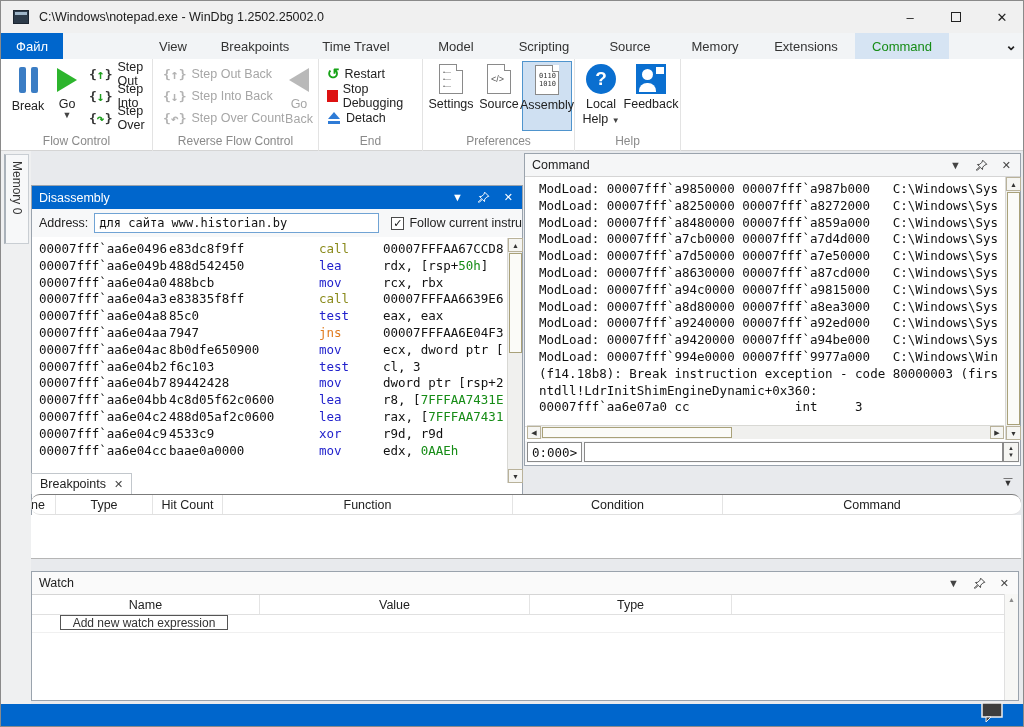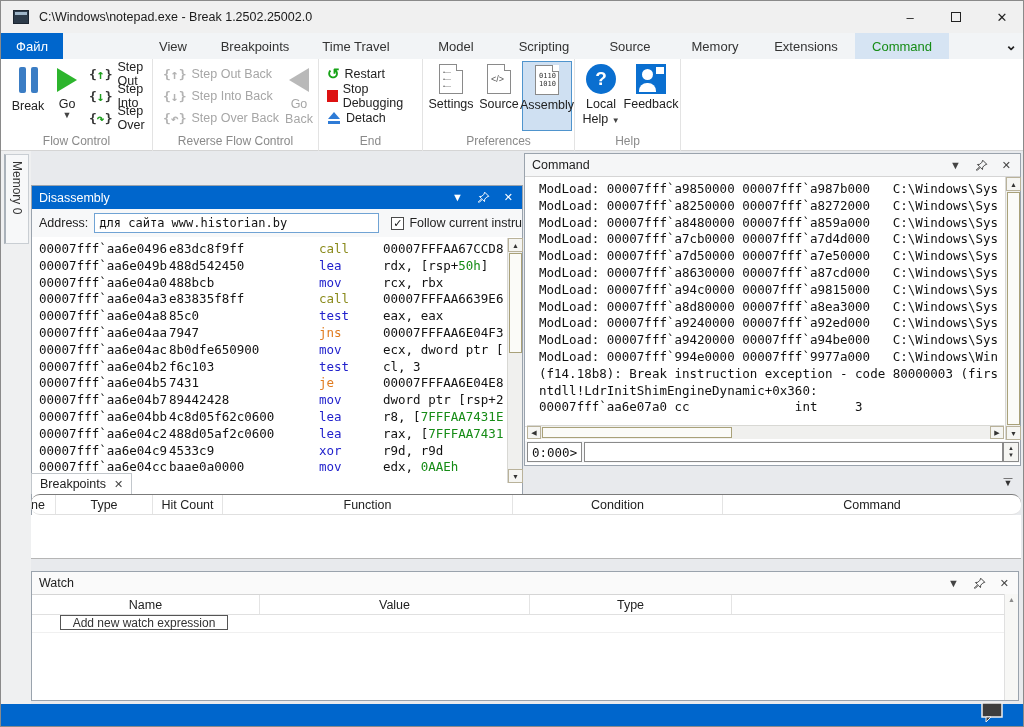--- a/index.html
+++ b/index.html
@@ -124,21 +124,21 @@
   .statusbar { position:absolute; left:0; top:703px; width:1024px; height:24px; background:#0066cc; }
   .bubble { position:absolute; right:20px; top:-4px; }
 </style>
 </head>
 <body>
 
 <div id="app">
 
   <div class="titlebar">
     <div class="app-ico"></div>
-    <div class="title-text">C:\Windows\notepad.exe  - Break 1.2502.25002.0</div>
+    <div class="title-text">C:\Windows\notepad.exe  - WinDbg 1.2502.25002.0</div>
     <div class="wincontrols">
       <div class="wc">–</div>
       <div class="wc">
           <span class="maxbox"></span>
         </div>
       <div class="wc">✕</div>
     </div>
   </div>
 
   <div class="tabbar">
@@ -190,21 +190,21 @@
       <div class="smallrow disabled" style="left:10px;top:5px">
         <span class="brace-ico">{<b>↑</b>}</span>
           <span>Step Out Back</span>
       </div>
       <div class="smallrow disabled" style="left:10px;top:27px">
         <span class="brace-ico">{<b>↓</b>}</span>
           <span>Step Into Back</span>
       </div>
       <div class="smallrow disabled" style="left:10px;top:49px">
         <span class="brace-ico">{<b>↶</b>}</span>
-          <span>Step Over Back</span>
+          <span>Step Over Count</span>
       </div>
       <div class="bigbtn" style="left:128px;width:36px;color:#a6a6a6">
         <span class="play-ico gray"></span>
         <span class="twoline"><span>Go</span><br><span>Back</span></span>
       </div>
       <div class="glabel">Reverse Flow Control</div>
     </div>
 
     <div class="rgroup" style="left:318px;width:104px">
       <div class="smallrow" style="left:8px;top:5px">
@@ -283,21 +283,20 @@
     </div>
     <div class="dcontent">
       <div class="drow"><span class="da">00007fff`aa6e0496</span><span class="db">e83dc8f9ff</span><span class="dm" style="color: rgb(138, 138, 26);">call</span><span class="do"><span>00007FFFAA67CCD8</span><span class="hl"></span><span></span></span></div>
       <div class="drow"><span class="da">00007fff`aa6e049b</span><span class="db">488d542450</span><span class="dm" style="color: rgb(34, 34, 204);">lea</span><span class="do"><span>rdx, [rsp+</span><span class="hl">50h</span><span>]</span></span></div>
       <div class="drow"><span class="da">00007fff`aa6e04a0</span><span class="db">488bcb</span><span class="dm" style="color: rgb(34, 34, 204);">mov</span><span class="do"><span>rcx, rbx</span><span class="hl"></span><span></span></span></div>
       <div class="drow"><span class="da">00007fff`aa6e04a3</span><span class="db">e83835f8ff</span><span class="dm" style="color: rgb(138, 138, 26);">call</span><span class="do"><span>00007FFFAA6639E6</span><span class="hl"></span><span></span></span></div>
       <div class="drow"><span class="da">00007fff`aa6e04a8</span><span class="db">85c0</span><span class="dm" style="color: rgb(34, 34, 204);">test</span><span class="do"><span>eax, eax</span><span class="hl"></span><span></span></span></div>
       <div class="drow"><span class="da">00007fff`aa6e04aa</span><span class="db">7947</span><span class="dm" style="color: rgb(224, 123, 31);">jns</span><span class="do"><span>00007FFFAA6E04F3</span><span class="hl"></span><span></span></span></div>
       <div class="drow"><span class="da">00007fff`aa6e04ac</span><span class="db">8b0dfe650900</span><span class="dm" style="color: rgb(34, 34, 204);">mov</span><span class="do"><span>ecx, dword ptr [</span><span class="hl"></span><span></span></span></div>
       <div class="drow"><span class="da">00007fff`aa6e04b2</span><span class="db">f6c103</span><span class="dm" style="color: rgb(34, 34, 204);">test</span><span class="do"><span>cl, 3</span><span class="hl"></span><span></span></span></div>
-      <div class="drow"><span class="da">00007fff`aa6e04b5</span><span class="db">7431</span><span class="dm" style="color: rgb(224, 123, 31);">je</span><span class="do"><span>00007FFFAA6E04E8</span><span class="hl"></span><span></span></span></div>
       <div class="drow"><span class="da">00007fff`aa6e04b7</span><span class="db">89442428</span><span class="dm" style="color: rgb(34, 34, 204);">mov</span><span class="do"><span>dword ptr [rsp+2</span><span class="hl"></span><span></span></span></div>
       <div class="drow"><span class="da">00007fff`aa6e04bb</span><span class="db">4c8d05f62c0600</span><span class="dm" style="color: rgb(34, 34, 204);">lea</span><span class="do"><span>r8, [</span><span class="hl">7FFFAA7431E</span><span></span></span></div>
       <div class="drow"><span class="da">00007fff`aa6e04c2</span><span class="db">488d05af2c0600</span><span class="dm" style="color: rgb(34, 34, 204);">lea</span><span class="do"><span>rax, [</span><span class="hl">7FFFAA7431</span><span></span></span></div>
       <div class="drow"><span class="da">00007fff`aa6e04c9</span><span class="db">4533c9</span><span class="dm" style="color: rgb(34, 34, 204);">xor</span><span class="do"><span>r9d, r9d</span><span class="hl"></span><span></span></span></div>
       <div class="drow"><span class="da">00007fff`aa6e04cc</span><span class="db">baae0a0000</span><span class="dm" style="color: rgb(34, 34, 204);">mov</span><span class="do"><span>edx, </span><span class="hl">0AAEh</span><span></span></span></div>
     </div>
     <div class="vscroll" style="right:0;top:52px;height:245px">
       <div class="sbtn">▲</div>
       <div class="vthumb" style="height:100px"></div>
       <div class="spacer"></div>

